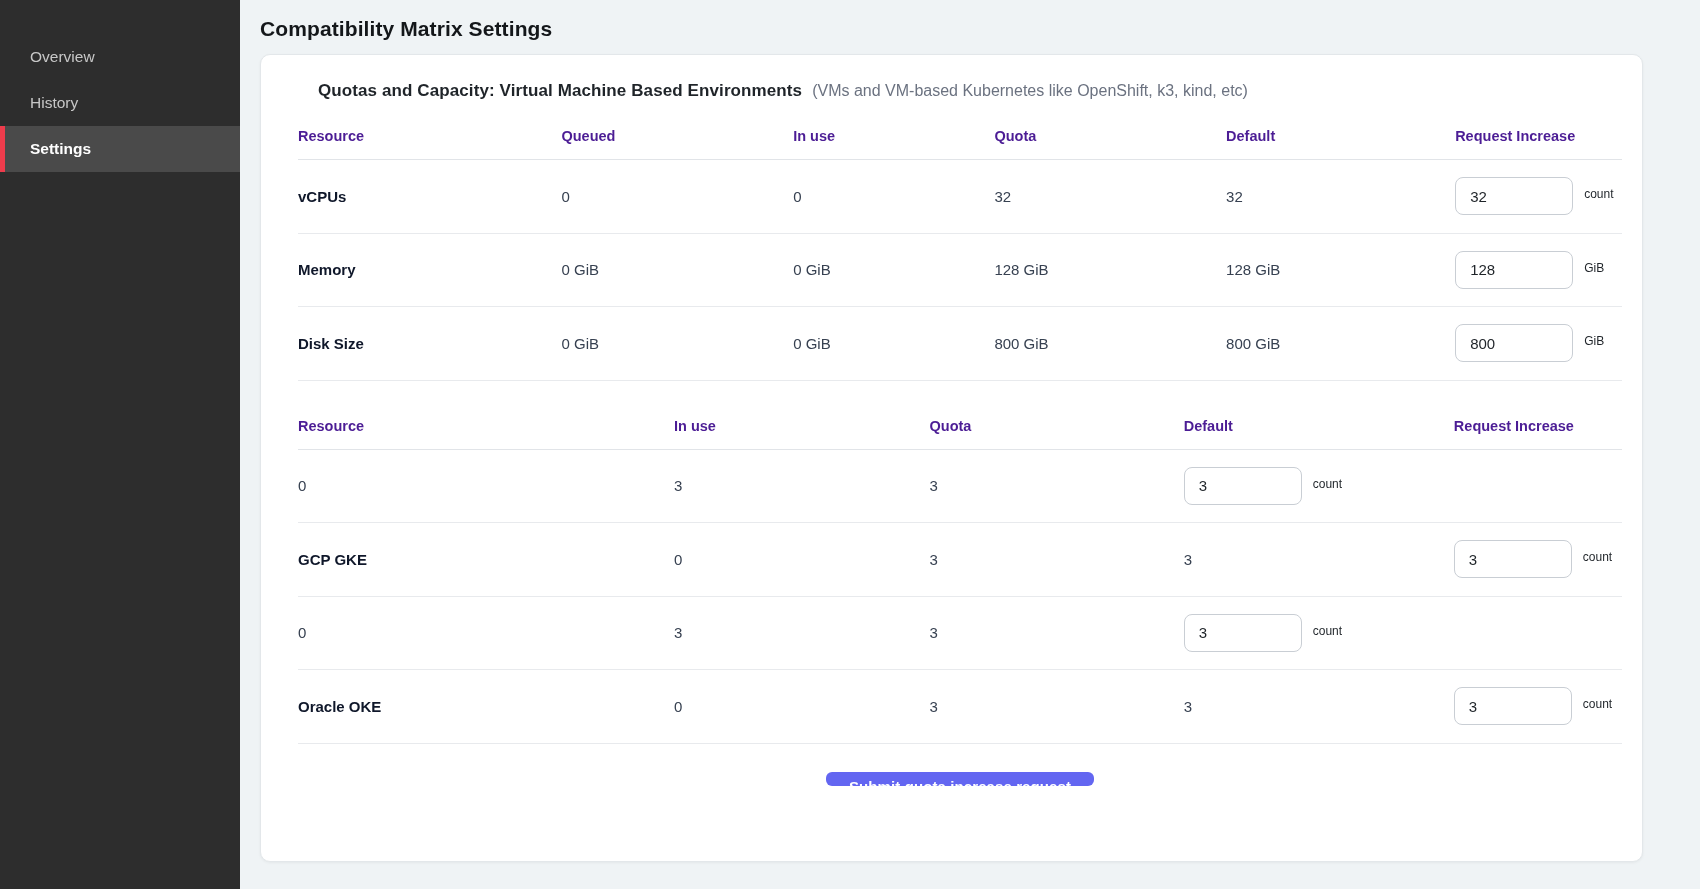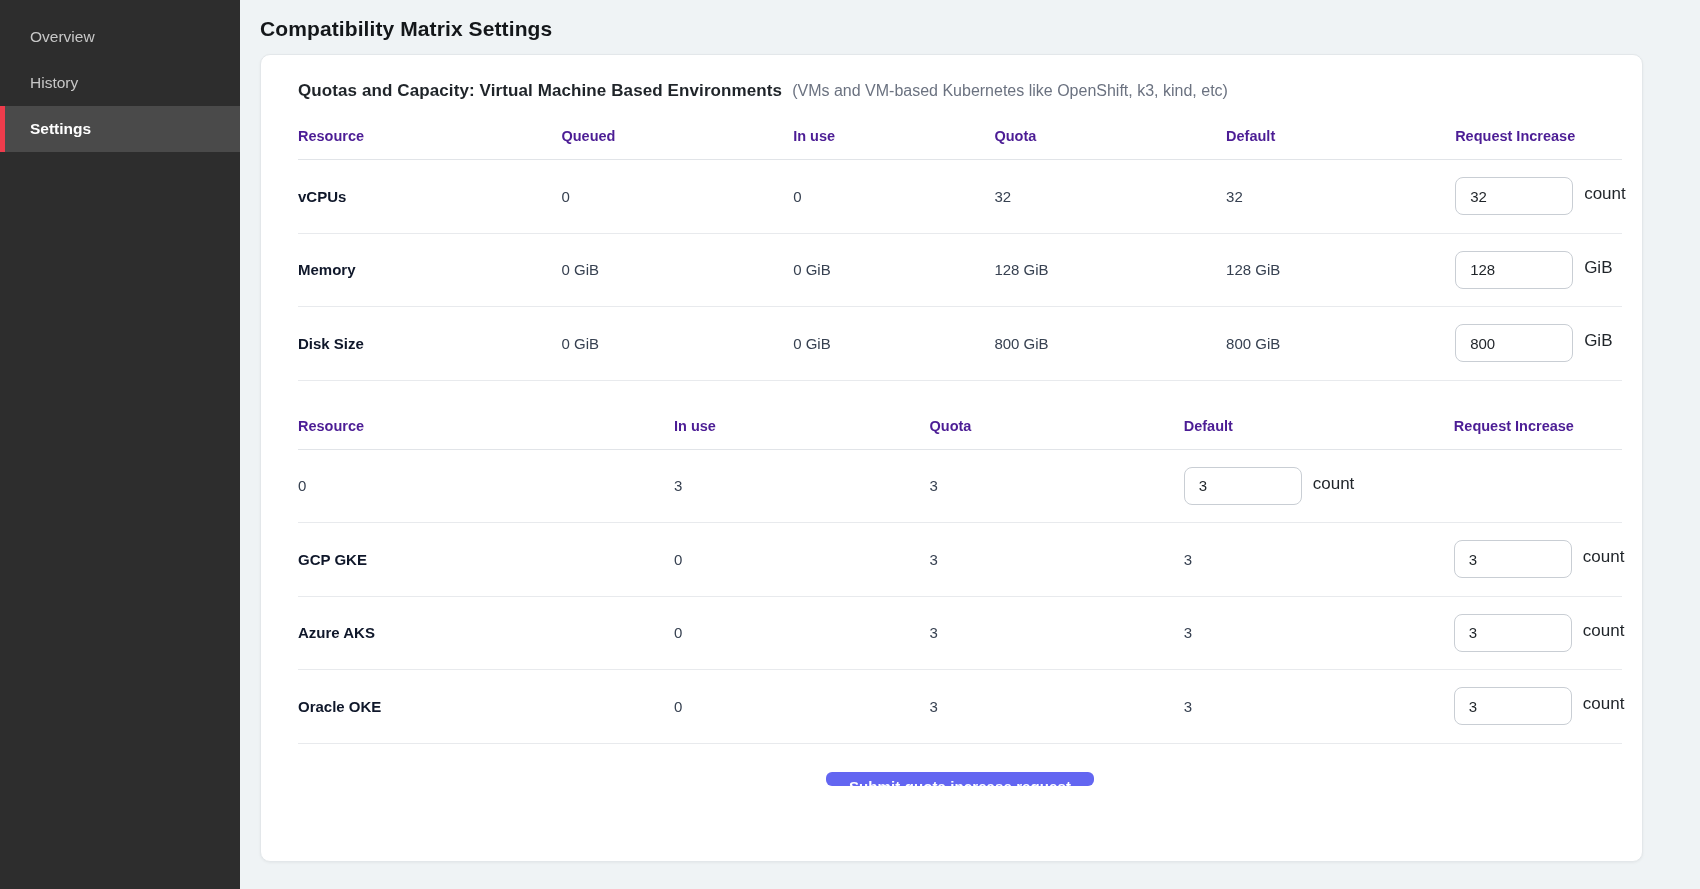--- a/index.html
+++ b/index.html
@@ -10,21 +10,21 @@
     background: #eff3f5;
     overflow: hidden;
   }
 
   
   .sidebar {
     width: 240px;
     min-width: 240px;
     height: 889px;
     background: #2d2d2d;
-    padding-top: 14px;
+    padding-top: 34px;
   }
   .nav-item {
     height: 46px;
     display: flex;
     align-items: center;
     padding-left: 30px;
     font-size: 15.5px;
     color: #c7c7c7;
     cursor: pointer;
   }
@@ -54,20 +54,21 @@
     border-radius: 10px;
     box-shadow: 0 1px 3px rgba(0,0,0,0.05);
     padding: 26px 20px 20px 37px;
     height: 808px;
   }
 
   .section-title-row {
     display: flex;
     align-items: baseline;
     gap: 10px;
+    margin-left: 20px;
   }
   .section-title {
     font-size: 17px;
     font-weight: 700;
     color: #1f2429;
     letter-spacing: 0.1px;
   }
   .section-subtitle {
     font-size: 16px;
     color: #6b7280;
@@ -116,21 +117,21 @@
     border-radius: 8px;
     padding: 0 0 0 14px;
     font-size: 15px;
     color: #1f2429;
     font-family: "Liberation Sans", "DejaVu Sans", sans-serif;
     background: #ffffff;
     outline: none;
   }
   .unit-label {
     margin-left: 11px;
-    font-size: 17px;
+    font-size: 12px;
     color: #1f2429;
     position: relative;
     top: -2px;
   }
 
   .button-bar {
     display: flex;
     justify-content: center;
     margin-top: 28px;
   }
@@ -234,21 +235,20 @@
             <div class="cell-resource">GCP GKE</div>
             <div class="cell-value">0</div>
             <div class="cell-value">3</div>
             <div class="cell-value">3</div>
             <div class="cell-request">
               <input class="request-input" type="text" value="3" style="">
               <span class="unit-label">count</span>
             </div>
           </div>
           <div class="grid-row data-row">
-            <div class="cell-resource">Azure AKS</div>
             <div class="cell-value">0</div>
             <div class="cell-value">3</div>
             <div class="cell-value">3</div>
             <div class="cell-request">
               <input class="request-input" type="text" value="3" style="">
               <span class="unit-label">count</span>
             </div>
           </div>
           <div class="grid-row data-row">
             <div class="cell-resource">Oracle OKE</div>

